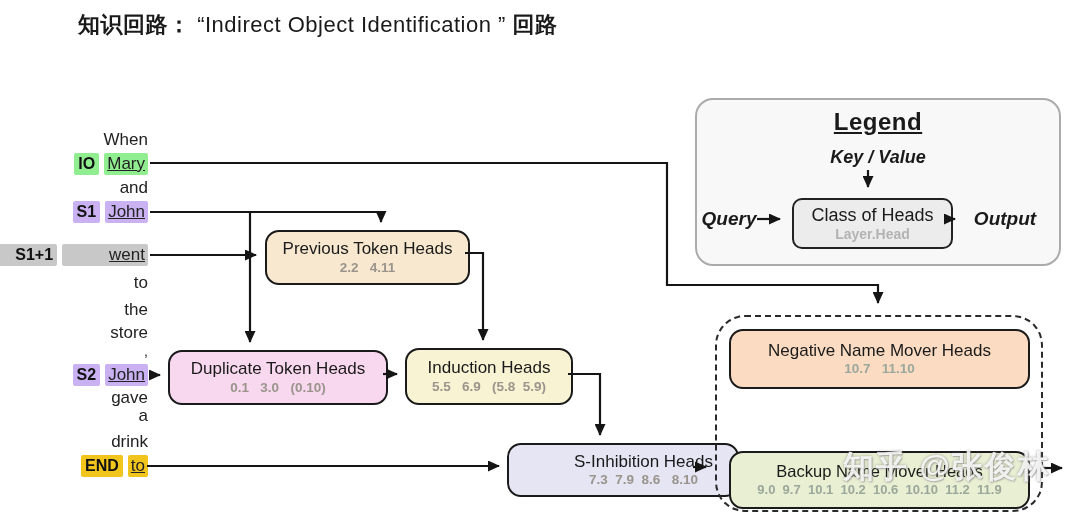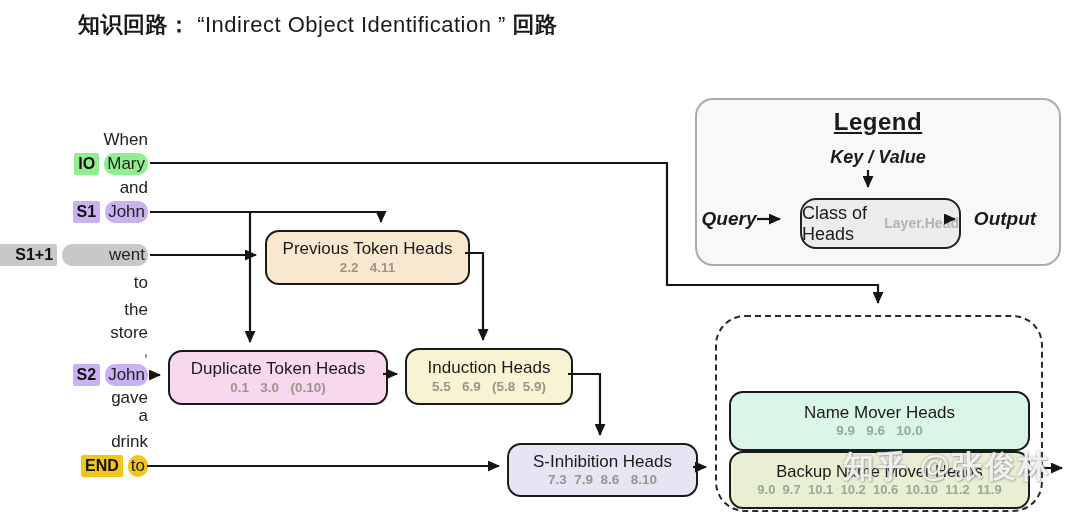--- a/index.html
+++ b/index.html
@@ -8,21 +8,21 @@
     font-family:"Liberation Sans","DejaVu Sans",sans-serif;overflow:hidden;color:#1a1a1a;
   }
   
   .page-title{position:absolute;left:78px;top:10px;font-size:22px;letter-spacing:.5px;white-space:nowrap;}
   .page-title .cn{font-weight:700;}
   .page-title .en{font-weight:400;}
   
   .token-row{position:absolute;left:0;width:148px;display:flex;justify-content:flex-end;
     align-items:center;gap:5px;font-size:17px;font-weight:500;color:#222;line-height:22px;white-space:nowrap;}
   .tok-tag{font-weight:800;font-size:16px;padding:0 4px;border-radius:2px;color:#111;}
-  .tok-hl{padding:0 3px;border-radius:10px;color:#222;}
+  .tok-hl{padding:0 3px;border-radius:2px;color:#222;text-decoration:underline;}
   .bg-green{background:#90ee90;}
   .bg-purple{background:#c9b1f2;}
   .bg-gray{background:#c8c8c8;padding-left:47px;}
   .bg-yellow{background:#f2c51d;}
   .small-row{font-size:14px;}
   
   .fbox{position:absolute;border:2.5px solid #1a1a1a;border-radius:14px;
     display:flex;flex-direction:column;align-items:center;justify-content:center;line-height:1.2;}
   .fbox .btitle{font-size:17px;font-weight:500;color:#1a1a1a;white-space:nowrap;}
   .fbox .heads{font-size:13.5px;font-weight:600;color:#9a948c;white-space:pre;}
@@ -39,22 +39,22 @@
     border:2px solid #ababab;border-radius:18px;padding-left:12px;}
   .legend-title{position:absolute;top:8px;left:0;width:100%;text-align:center;
     font-size:24px;font-weight:800;text-decoration:underline;letter-spacing:.5px;}
   .legend-kv{position:absolute;top:47px;left:0;width:100%;text-align:center;
     font-style:italic;font-size:18px;font-weight:600;}
   .legend-query{position:absolute;left:0px;top:108px;width:64px;text-align:center;
     font-style:italic;font-size:19px;font-weight:600;}
   .legend-output{position:absolute;left:266px;top:108px;width:84px;text-align:center;
     font-style:italic;font-size:19px;font-weight:600;}
   .class-box{position:absolute;left:95px;top:98px;width:157px;height:47px;background:#ececec;
-    border:2.5px solid #222;border-radius:16px;display:flex;flex-direction:row;
-    align-items:center;justify-content:center;line-height:1.15;margin-left:8px;}
+    border:2.5px solid #222;border-radius:10px;display:flex;flex-direction:column;
+    align-items:center;justify-content:center;line-height:1.15;}
   .class-box .btitle{font-size:18px;font-weight:500;}
   .class-box .heads{font-size:14px;color:#b3b3b3;font-weight:600;}
   
   .dashed-group{position:absolute;left:715px;top:315px;width:328px;height:197px;
     border:2.5px dashed #2a2a2a;border-radius:30px;box-sizing:border-box;}
   .dashed-group .fbox{border-width:2px;}
   
   .watermark{position:absolute;left:843px;top:446px;font-size:31px;font-weight:700;
     letter-spacing:2px;color:rgba(255,255,255,0.85);
     text-shadow:0 0 3px rgba(110,110,110,0.65),1px 1px 1px rgba(130,130,130,0.4);
@@ -124,40 +124,40 @@
   <div class="heads">2.2   4.11</div>
 </div>
 <div class="fbox bx-dup" style="left:168px;top:350px;width:216px;height:51px;">
   <div class="btitle">Duplicate Token Heads</div>
   <div class="heads">0.1   3.0   (0.10)</div>
 </div>
 <div class="fbox bx-ind" style="left:405px;top:348px;width:164px;height:53px;">
   <div class="btitle">Induction Heads</div>
   <div class="heads">5.5   6.9   (5.8  5.9)</div>
 </div>
-<div class="fbox bx-sinh" style="left:507px;top:443px;width:187px;height:50px;">
+<div class="fbox bx-sinh" style="left:507px;top:443px;width:187px;height:50px;padding-left:41px;">
   <div class="btitle">S-Inhibition Heads</div>
   <div class="heads">7.3  7.9  8.6   8.10</div>
 </div>
 
 <div class="legend">
   <div class="legend-title">Legend</div>
   <div class="legend-kv">Key / Value</div>
   <div class="legend-query">Query</div>
   <div class="class-box">
     <div class="btitle">Class of Heads</div>
     <div class="heads">Layer.Head</div>
   </div>
   <div class="legend-output">Output</div>
 </div>
 
 <div class="dashed-group">
-  <div class="fbox bx-nmh" style="left:12px;top:74px;width:297px;height:56px;">
-    <div class="btitle">Name Mover Heads</div>
-    <div class="heads">9.9   9.6   10.0</div>
+  <div class="fbox bx-neg" style="left:12px;top:12px;width:297px;height:56px;">
+    <div class="btitle">Negative Name Mover Heads</div>
+    <div class="heads">10.7   11.10</div>
   </div>
   <div class="fbox bx-backup" style="left:12px;top:134px;width:297px;height:54px;">
     <div class="btitle" style="font-size:16.5px">Backup Name Mover Heads</div>
     <div class="heads" style="font-size:13px">9.0  9.7  10.1  10.2  10.6  10.10  11.2  11.9</div>
   </div>
 </div>
 
 <div class="watermark">知乎 @张俊林</div>
 
 <svg class="edges" width="1080" height="518" viewBox="0 0 1080 518">

